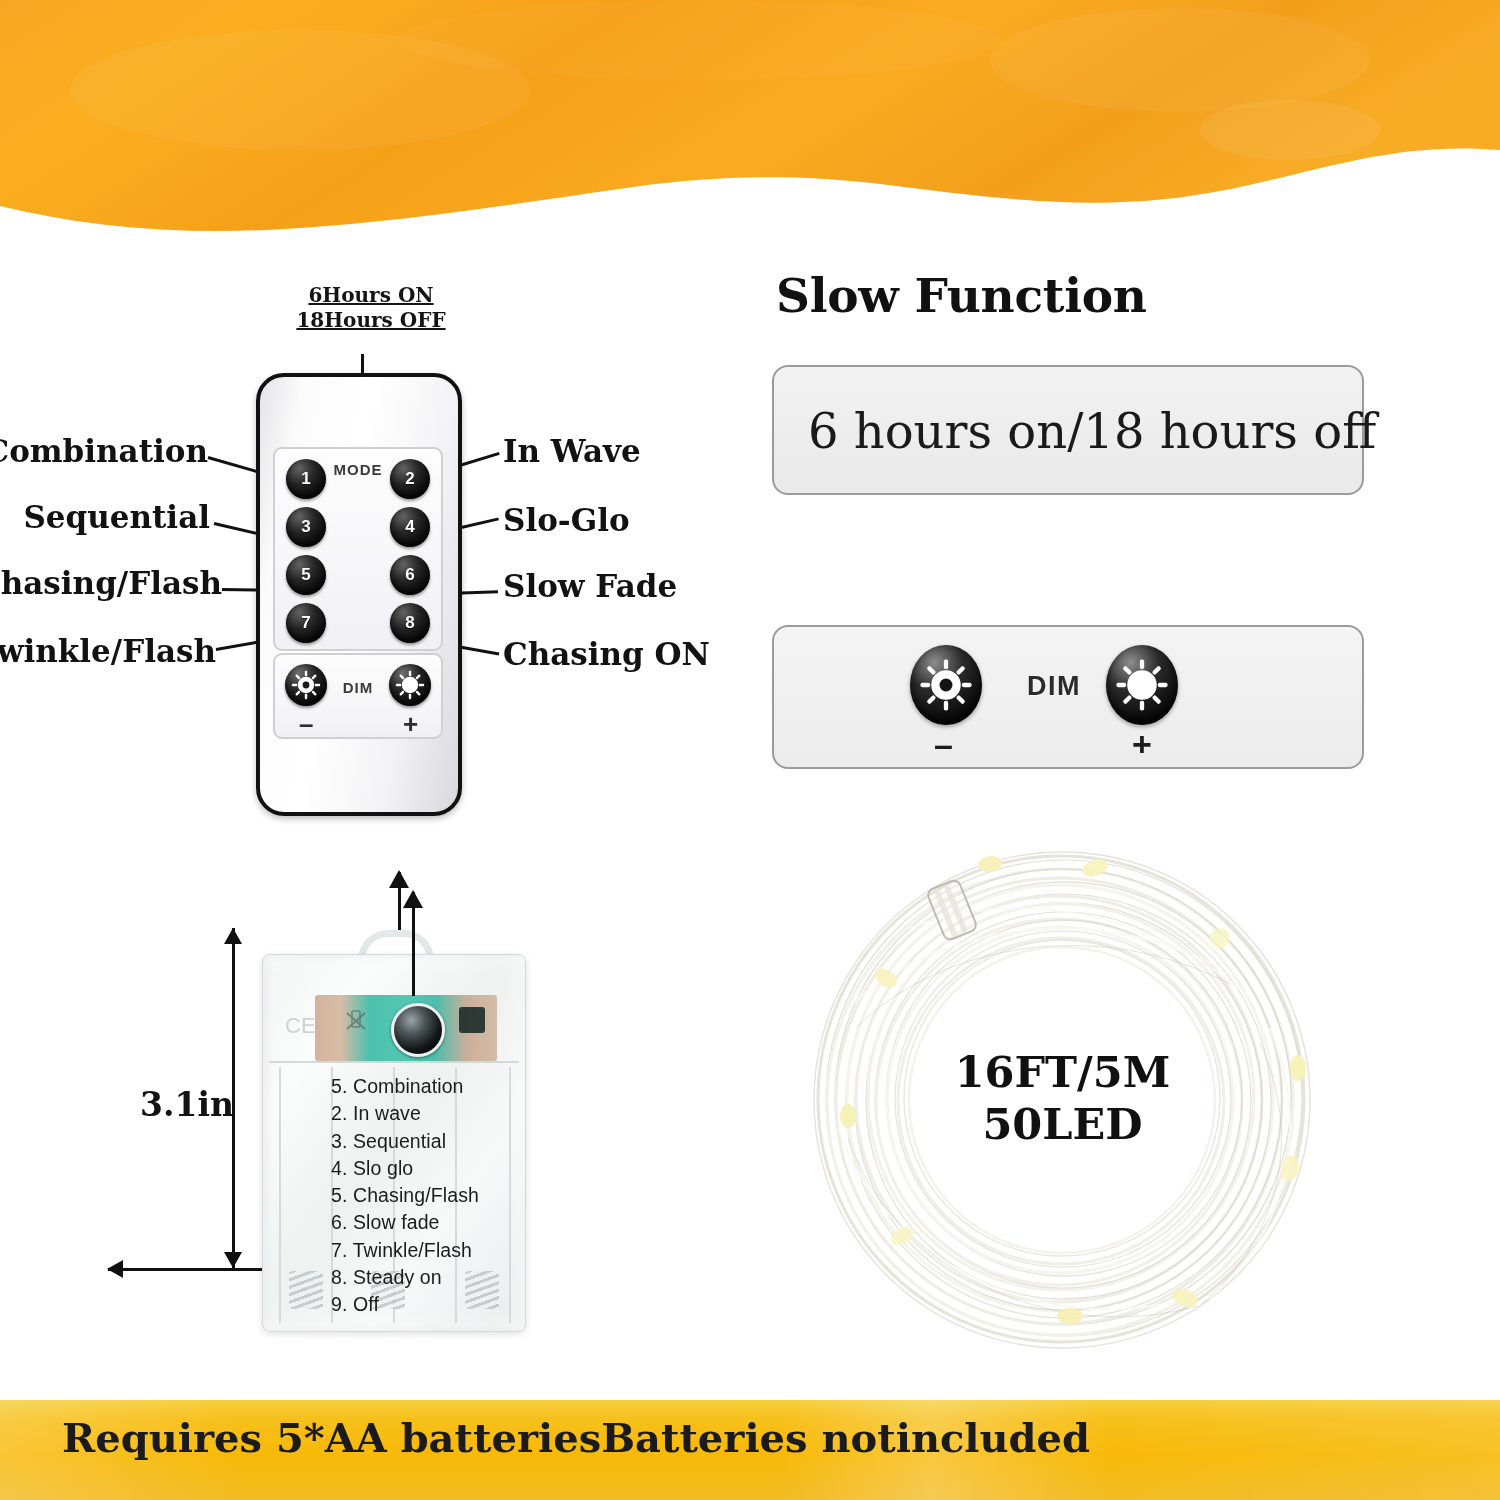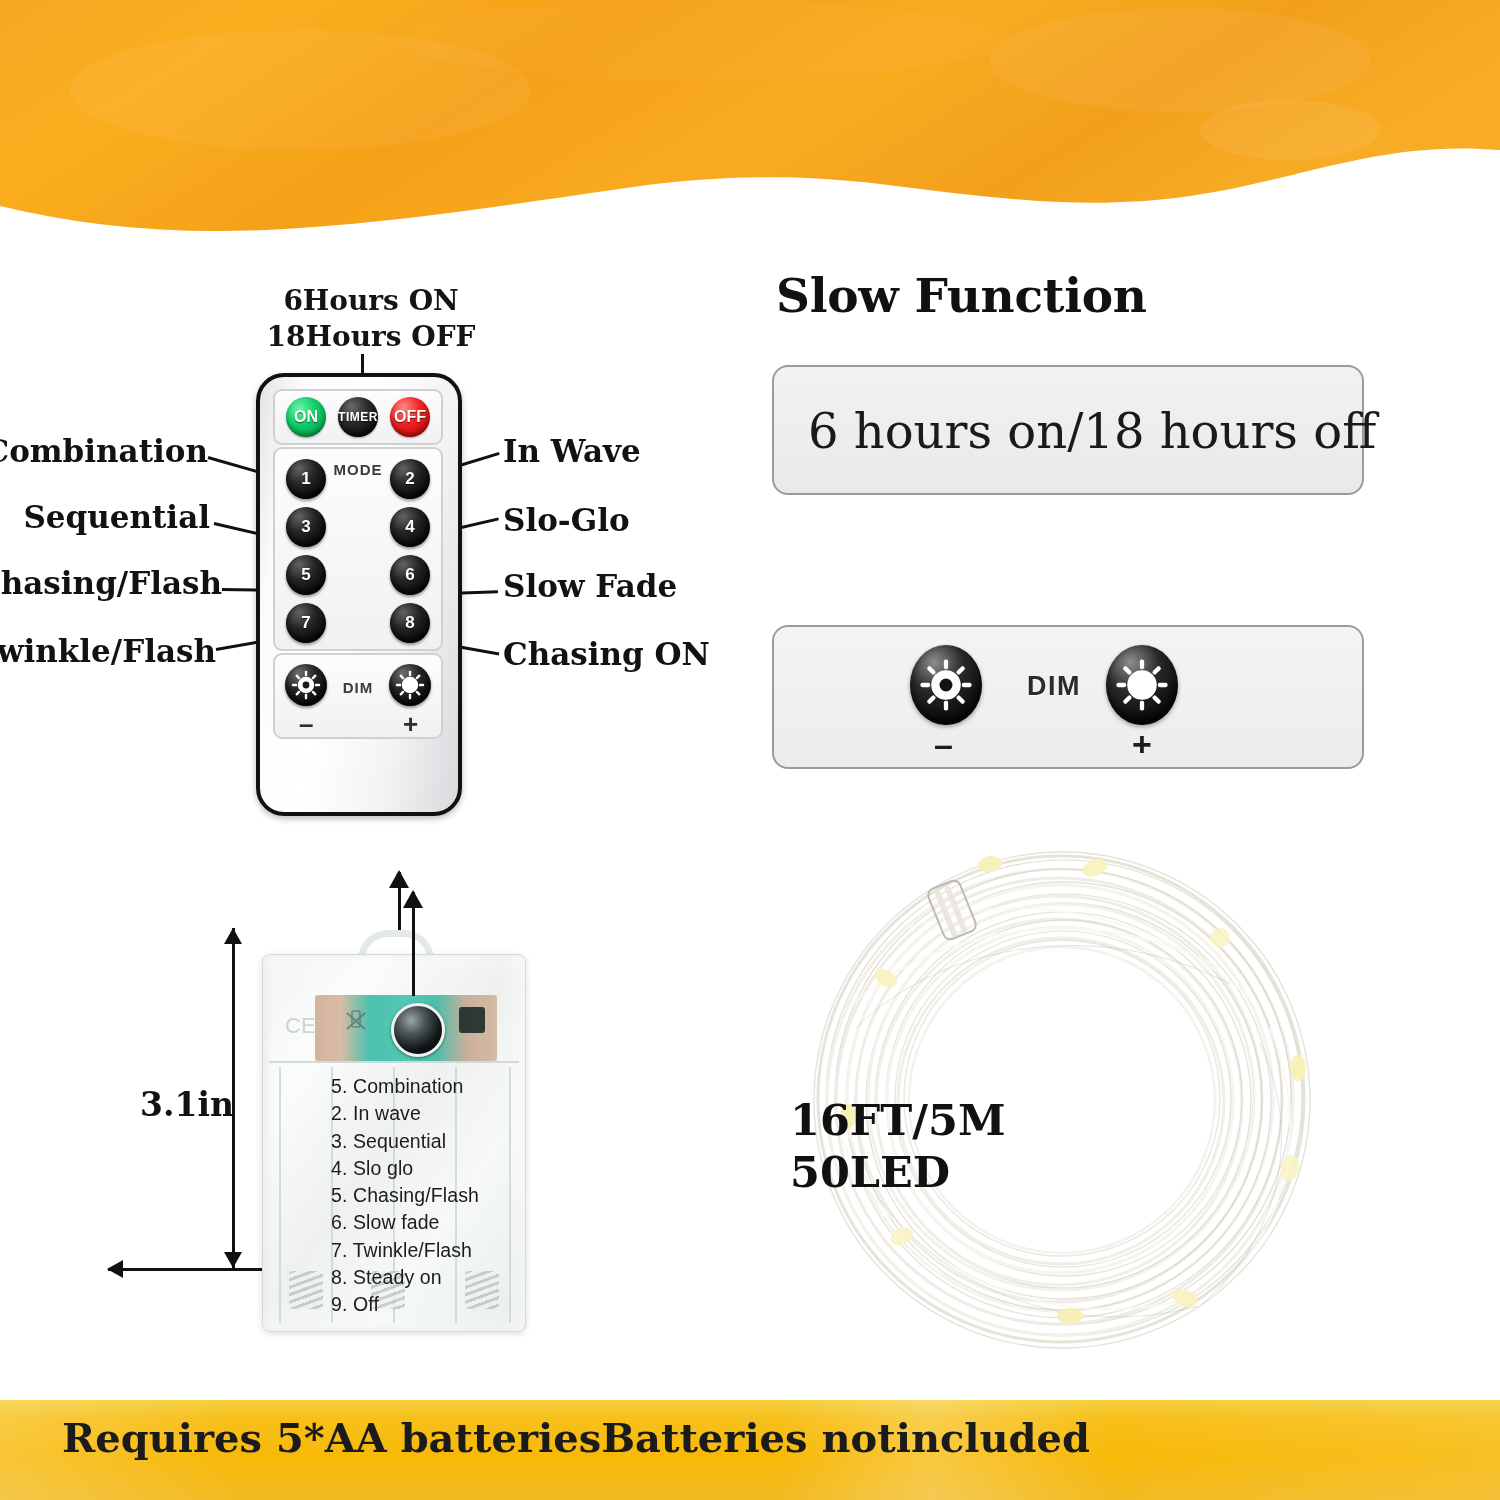--- a/index.html
+++ b/index.html
@@ -37,21 +37,21 @@
     overflow:hidden;}
   .footer::after{content:"";position:absolute;inset:0;
     background:linear-gradient(90deg,rgba(255,255,255,.18) 0%,rgba(255,255,255,0) 16%,rgba(255,255,255,0) 52%,rgba(255,255,255,.22) 62%,rgba(255,255,255,0) 74%,rgba(255,255,255,.10) 100%);}
   .footer-text{position:absolute;left:62px;top:14px;
     font-family:"DejaVu Serif", serif;font-weight:bold;font-size:40px;color:#1b1b1b;
     letter-spacing:0px;z-index:3;}
 
   
   .timer-caption{
     position:absolute;left:226px;top:283px;width:290px;text-align:center;
-    font-family:"DejaVu Serif", serif;font-weight:bold;font-size:28px;line-height:1.27;color:#141414;
+    font-family:"DejaVu Serif", serif;font-weight:bold;font-size:20px;line-height:1.27;color:#141414;text-decoration:underline;
   }
   .timer-leader{position:absolute;left:361px;top:354px;width:3px;height:22px;background:#111;}
 
   .remote{
     position:absolute;left:256px;top:373px;width:198px;height:435px;
     border-radius:28px;
     background:linear-gradient(100deg,#e4e4e6 0%,#fbfbfc 16%,#ffffff 42%,#f3f3f5 72%,#d9d9dd 100%);
     border:4px solid #111111;
     box-shadow:0 3px 6px rgba(0,0,0,.25);
     z-index:3;
@@ -188,22 +188,22 @@
   .bb-knob-l{left:136px;} .bb-knob-r{left:332px;}
   .bb-dim{position:absolute;left:236px;top:44px;width:88px;text-align:center;
     font-family:"Liberation Sans", sans-serif;font-weight:bold;font-size:27px;color:#2b2b2b;letter-spacing:1.5px;
     text-shadow:0 1px 0 #fff;}
   .bb-sign{position:absolute;top:100px;font-family:"Liberation Sans", sans-serif;
     font-weight:bold;font-size:34px;color:#1d1d1d;line-height:1;}
   .bb-sign-l{left:160px;} .bb-sign-r{left:358px;}
 
   
   .coil{position:absolute;left:790px;top:828px;width:545px;height:545px;}
-  .coil-text{position:absolute;left:0;top:218px;width:545px;
-    font-family:"DejaVu Serif", serif;font-weight:bold;font-size:43px;line-height:1.22;color:#111;z-index:6;margin-top:48px;}
+  .coil-text{position:absolute;left:0;top:218px;width:545px;text-align:center;
+    font-family:"DejaVu Serif", serif;font-weight:bold;font-size:43px;line-height:1.22;color:#111;z-index:6;}
 </style>
 </head>
 <body>
 
 <div class="stage">
 
   <div class="header">
     <svg width="1500" height="240" viewBox="0 0 1500 240">
       <defs>
         <linearGradient id="og" x1="0" y1="0" x2="1" y2="0.25">
@@ -224,31 +224,20 @@
   </div>
 
   <div class="timer-caption">
     <span>6Hours ON</span><br>
     <span>18Hours OFF</span>
   </div>
   <div class="timer-leader"></div>
 
   <div class="remote">
 
-    <div class="remote-panel panel-top">
-      <div class="rbtn btn-on">
-        <span class="rbtn-lbl">ON</span>
-      </div>
-      <div class="rbtn btn-timer">
-        <span class="rbtn-lbl">TIMER</span>
-      </div>
-      <div class="rbtn btn-off">
-        <span class="rbtn-lbl">OFF</span>
-      </div>
-    </div>
 
     <div class="remote-panel panel-mid">
       <div class="mode-text">MODE</div>
       <div class="rbtn numbtn nL r1">
           <span class="rbtn-lbl">1</span>
         </div>
       <div class="rbtn numbtn nR r1">
           <span class="rbtn-lbl">2</span>
         </div>
       <div class="rbtn numbtn nL r2">

